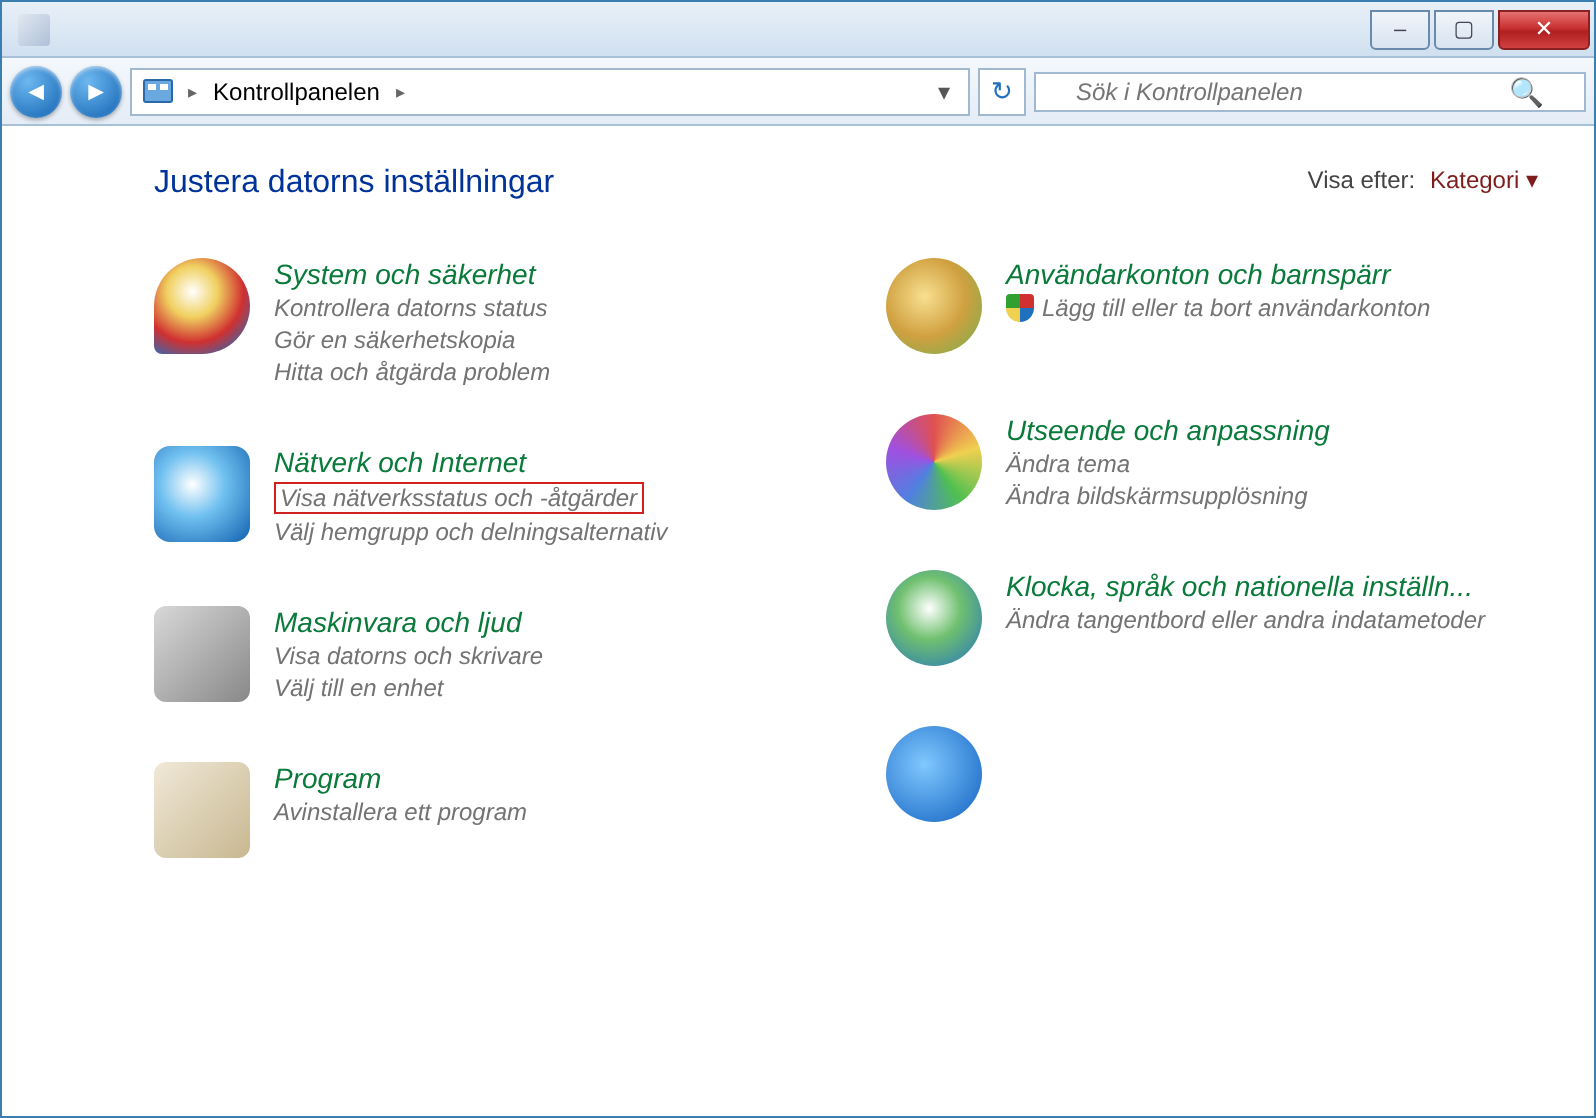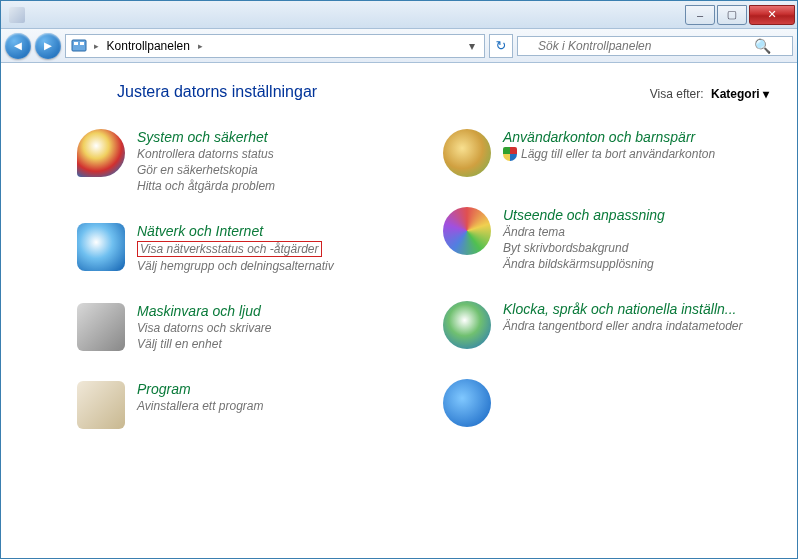--- a/index.html
+++ b/index.html
@@ -22,24 +22,24 @@
 .bc-icon { width: 18px; height: 18px; display: flex; align-items: center; justify-content: center; margin: 0 2px; }
 .bc-sep { color: #666; padding: 0 4px; font-size: 9px; }
 .bc-item { padding: 0 4px; }
 .bc-drop { width: 20px; text-align: center; color: #555; margin-left: auto; }
 .refresh-btn { width: 24px; height: 24px; border: 1px solid #a0b8d0; background: #fff; display: flex; align-items: center; justify-content: center; color: #2070c0; font-size: 13px; }
 .searchbox { flex: 1; height: 20px; border: 1px solid #a0b8d0; background: #fff; display: flex; align-items: center; padding: 0 20px; }
 .searchbox input { border: none; outline: none; flex: 1; font-size: 12px; color: #888; font-style: italic; }
 .search-icon { color: #2070c0; font-size: 14px; }
 
 .content { flex: 1; padding: 20px 28px 20px 76px; overflow: auto; background: #fff; }
-.header-row { display: flex; align-items: flex-end; margin-bottom: 28px; margin-left: 40px; }
+.header-row { display: flex; align-items: flex-start; margin-bottom: 28px; }
 .page-title { font-size: 16px; color: #003399; font-weight: 400; flex: 1; }
 .view-by { font-size: 12px; color: #444; }
-.view-by a { color: #000000; text-decoration: none; margin-left: 4px; font-weight: bold; }
+.view-by a { color: #7f1d1d; text-decoration: none; margin-left: 4px; }
 
 .categories { display: flex; gap: 40px; }
 .col { flex: 1; display: flex; flex-direction: column; gap: 30px; font-style: italic; }
 .cat { display: flex; gap: 12px; }
 .cat-icon { width: 48px; height: 48px; flex-shrink: 0; border-radius: 6px; display: flex; align-items: center; justify-content: center; font-size: 28px; }
 .cat-body { display: flex; flex-direction: column; gap: 2px; }
 .cat-title { color: #0a7a3a; font-size: 14px; font-weight: 400; cursor: pointer; }
 .cat-link { color: #737373; font-size: 12px; cursor: pointer; display: flex; align-items: center; gap: 4px; }
 .cat-link.highlighted { border: 1px solid #d02020; padding: 0 2px; display: inline-flex; width: fit-content; }
 
@@ -173,23 +173,20 @@
             </div>
           </div>
           <div class="cat">
             <div class="cat-icon ic-appear"></div>
             <div class="cat-body">
               <div class="cat-title">Utseende och anpassning</div>
               <div class="cat-link">
                 <span>Ändra tema</span>
               </div>
               <div class="cat-link">
-                <span>Byt skrivbordsbakgrund</span>
-              </div>
-              <div class="cat-link">
                 <span>Ändra bildskärmsupplösning</span>
               </div>
             </div>
           </div>
           <div class="cat">
             <div class="cat-icon ic-clock"></div>
             <div class="cat-body">
               <div class="cat-title">Klocka, språk och nationella inställn...</div>
               <div class="cat-link">
                 <span>Ändra tangentbord eller andra indatametoder</span>

